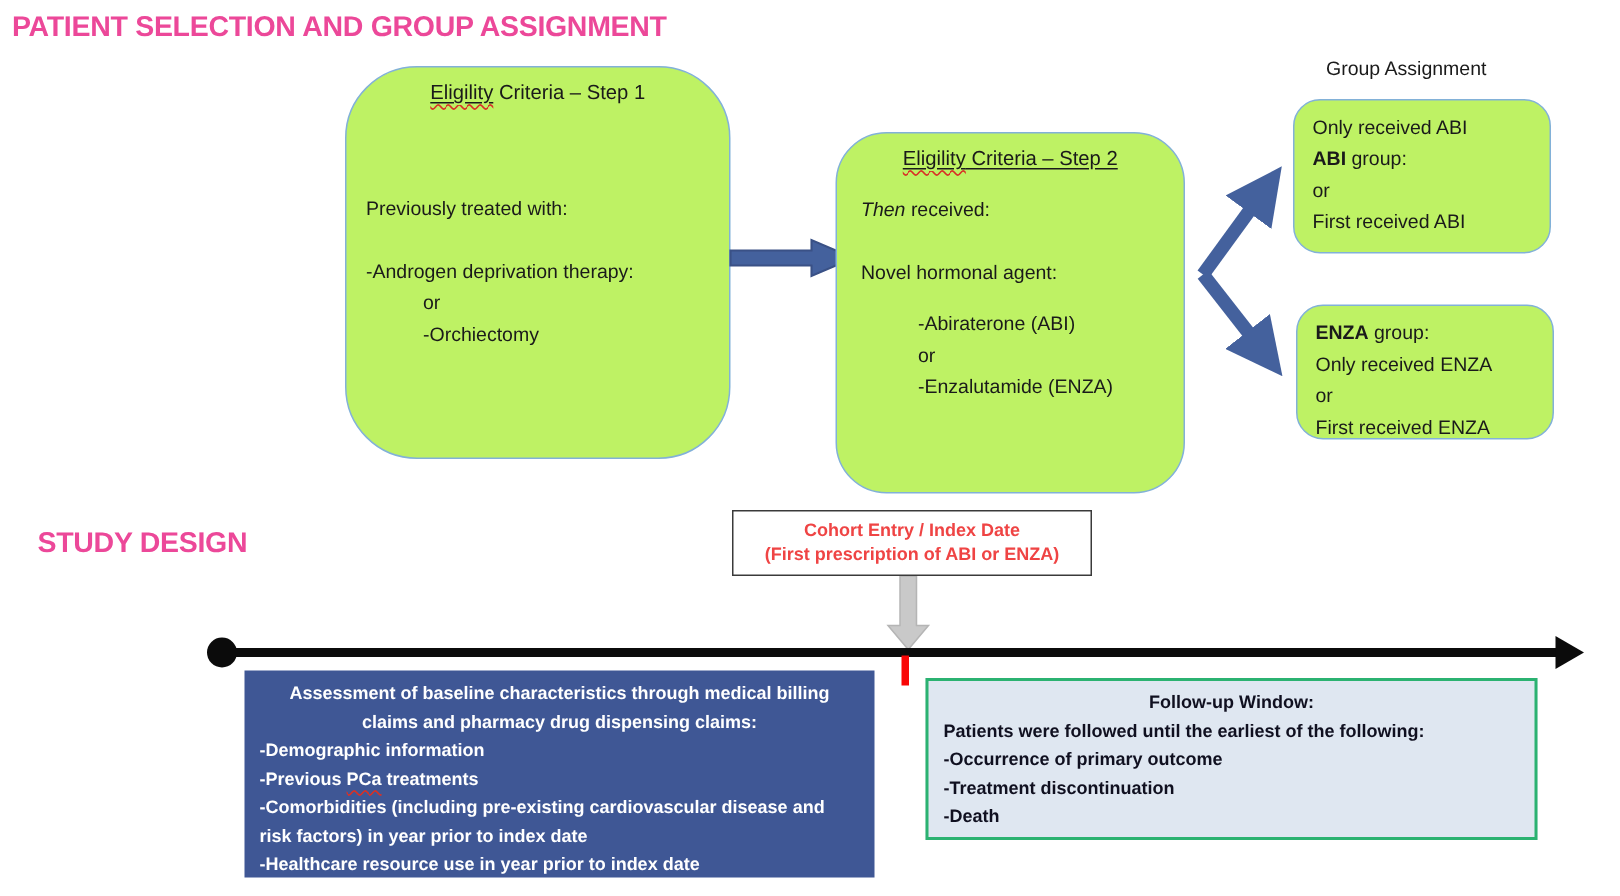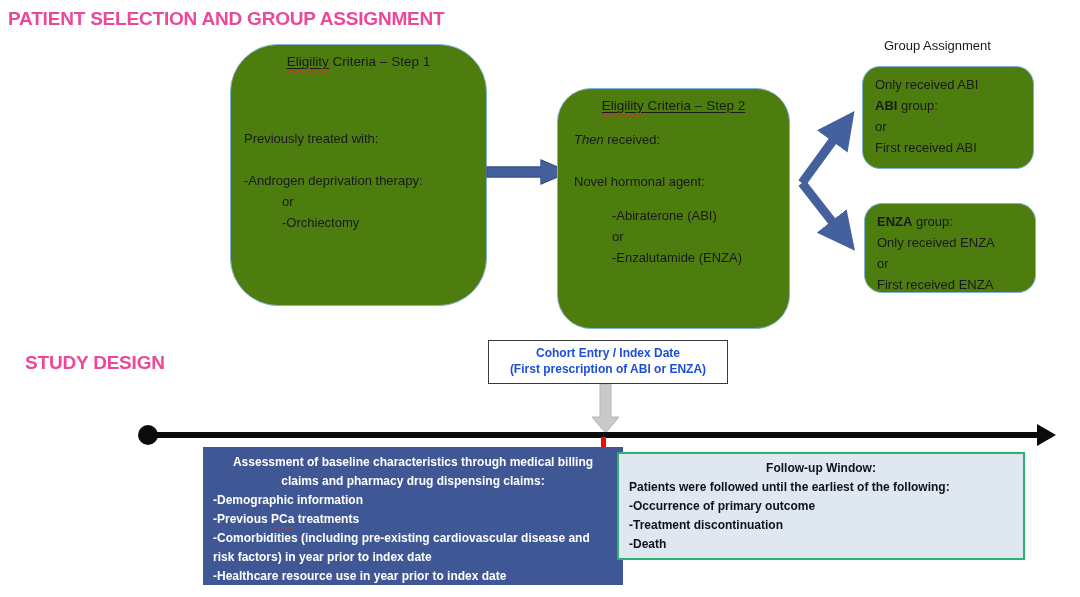--- a/index.html
+++ b/index.html
@@ -6,39 +6,39 @@
   #canvas{
     position:relative;width:1080px;height:597px;background:#fff;overflow:hidden;
     font-family:"Liberation Sans",sans-serif;color:#1a1a1a;
   }
   .abs{position:absolute;}
   .section-title{
     font-size:19px;font-weight:bold;color:#ec4899;letter-spacing:-0.2px;white-space:nowrap;
   }
   
   .flowbox{
-    position:absolute;background:#4d7c0f;border:1.6px solid var(--box-border);
+    position:absolute;background:#bef264;border:1.6px solid var(--box-border);
     box-sizing:border-box;font-size:13px;line-height:21px;
   }
   .box-title{text-align:center;padding-top:6px;font-size:13.5px;}
   .u{text-decoration:underline;text-underline-offset:2px;}
   .sp-err{text-decoration:underline wavy var(--squiggle-red);text-decoration-thickness:1px;text-underline-offset:3px;}
   .gram-err{text-decoration:underline wavy #9dc3e6;text-decoration-thickness:1px;text-underline-offset:3px;}
   .italic{font-style:italic;}
   .bold{font-weight:bold;}
   .line{white-space:nowrap;}
   .indent{padding-left:38px;}
   
   .panel{position:absolute;box-sizing:border-box;font-weight:bold;font-size:12px;line-height:19px;}
   #baseline-box{background:var(--baseline-bg);color:#fff;padding:6px 10px;}
   #followup-box{background:var(--followup-bg);border:2px solid var(--followup-border);color:#101020;padding:5px 10px;}
   .center{text-align:center;}
   #cohort-box{
     position:absolute;border:1.6px solid #3a3a3a;background:#fff;box-sizing:border-box;
-    font-weight:bold;font-size:12px;line-height:16px;text-align:center;padding-top:4px;color:#1d4ed8;
+    font-weight:bold;font-size:12px;line-height:16px;text-align:center;padding-top:4px;color:#ef4444;
   }
   
   #timeline-line{position:absolute;background:#0b0b0b;}
   #timeline-dot{position:absolute;width:20px;height:20px;border-radius:50%;background:#0b0b0b;}
   #timeline-head{
     position:absolute;width:0;height:0;
     border-top:11px solid transparent;border-bottom:11px solid transparent;border-left:19px solid #0b0b0b;
   }
   #index-tick{position:absolute;background:var(--tick-red);}
   sup{font-size:8px;}
@@ -117,21 +117,21 @@
 
   <svg class="abs" style="left:590px;top:384px;" width="32" height="50">
     <polygon points="10,0 21,0 21,33 29,33 15.5,49 2,33 10,33" fill="var(--gray-arrow)" stroke="#b5b5b5" stroke-width="1"></polygon>
   </svg>
 
   <div id="timeline-dot" style="left:138px;top:425px;"></div>
   <div id="timeline-line" style="left:148px;top:432px;width:890px;height:6px;"></div>
   <div id="timeline-head" style="left:1037px;top:424px;"></div>
   <div id="index-tick" style="left:601px;top:437px;width:5px;height:20px;"></div>
 
-  <div id="baseline-box" class="panel nofit" style="left:163px;top:447px;width:420px;height:138px;margin-left:40px;">
+  <div id="baseline-box" class="panel nofit" style="left:163px;top:447px;width:420px;height:138px;">
     <div class="center">Assessment of baseline characteristics through medical billing claims and pharmacy drug dispensing claims:</div>
     <div>-Demographic information</div>
     <div>
       <span>-Previous </span><span class="sp-err">PCa</span><span> treatments</span>
     </div>
     <div>-Comorbidities (including pre-existing cardiovascular disease and risk factors) in year prior to index date</div>
     <div>-Healthcare resource use in year prior to index date</div>
   </div>
 
   <div id="followup-box" class="panel nofit" style="left:617px;top:452px;width:408px;height:108px;">

